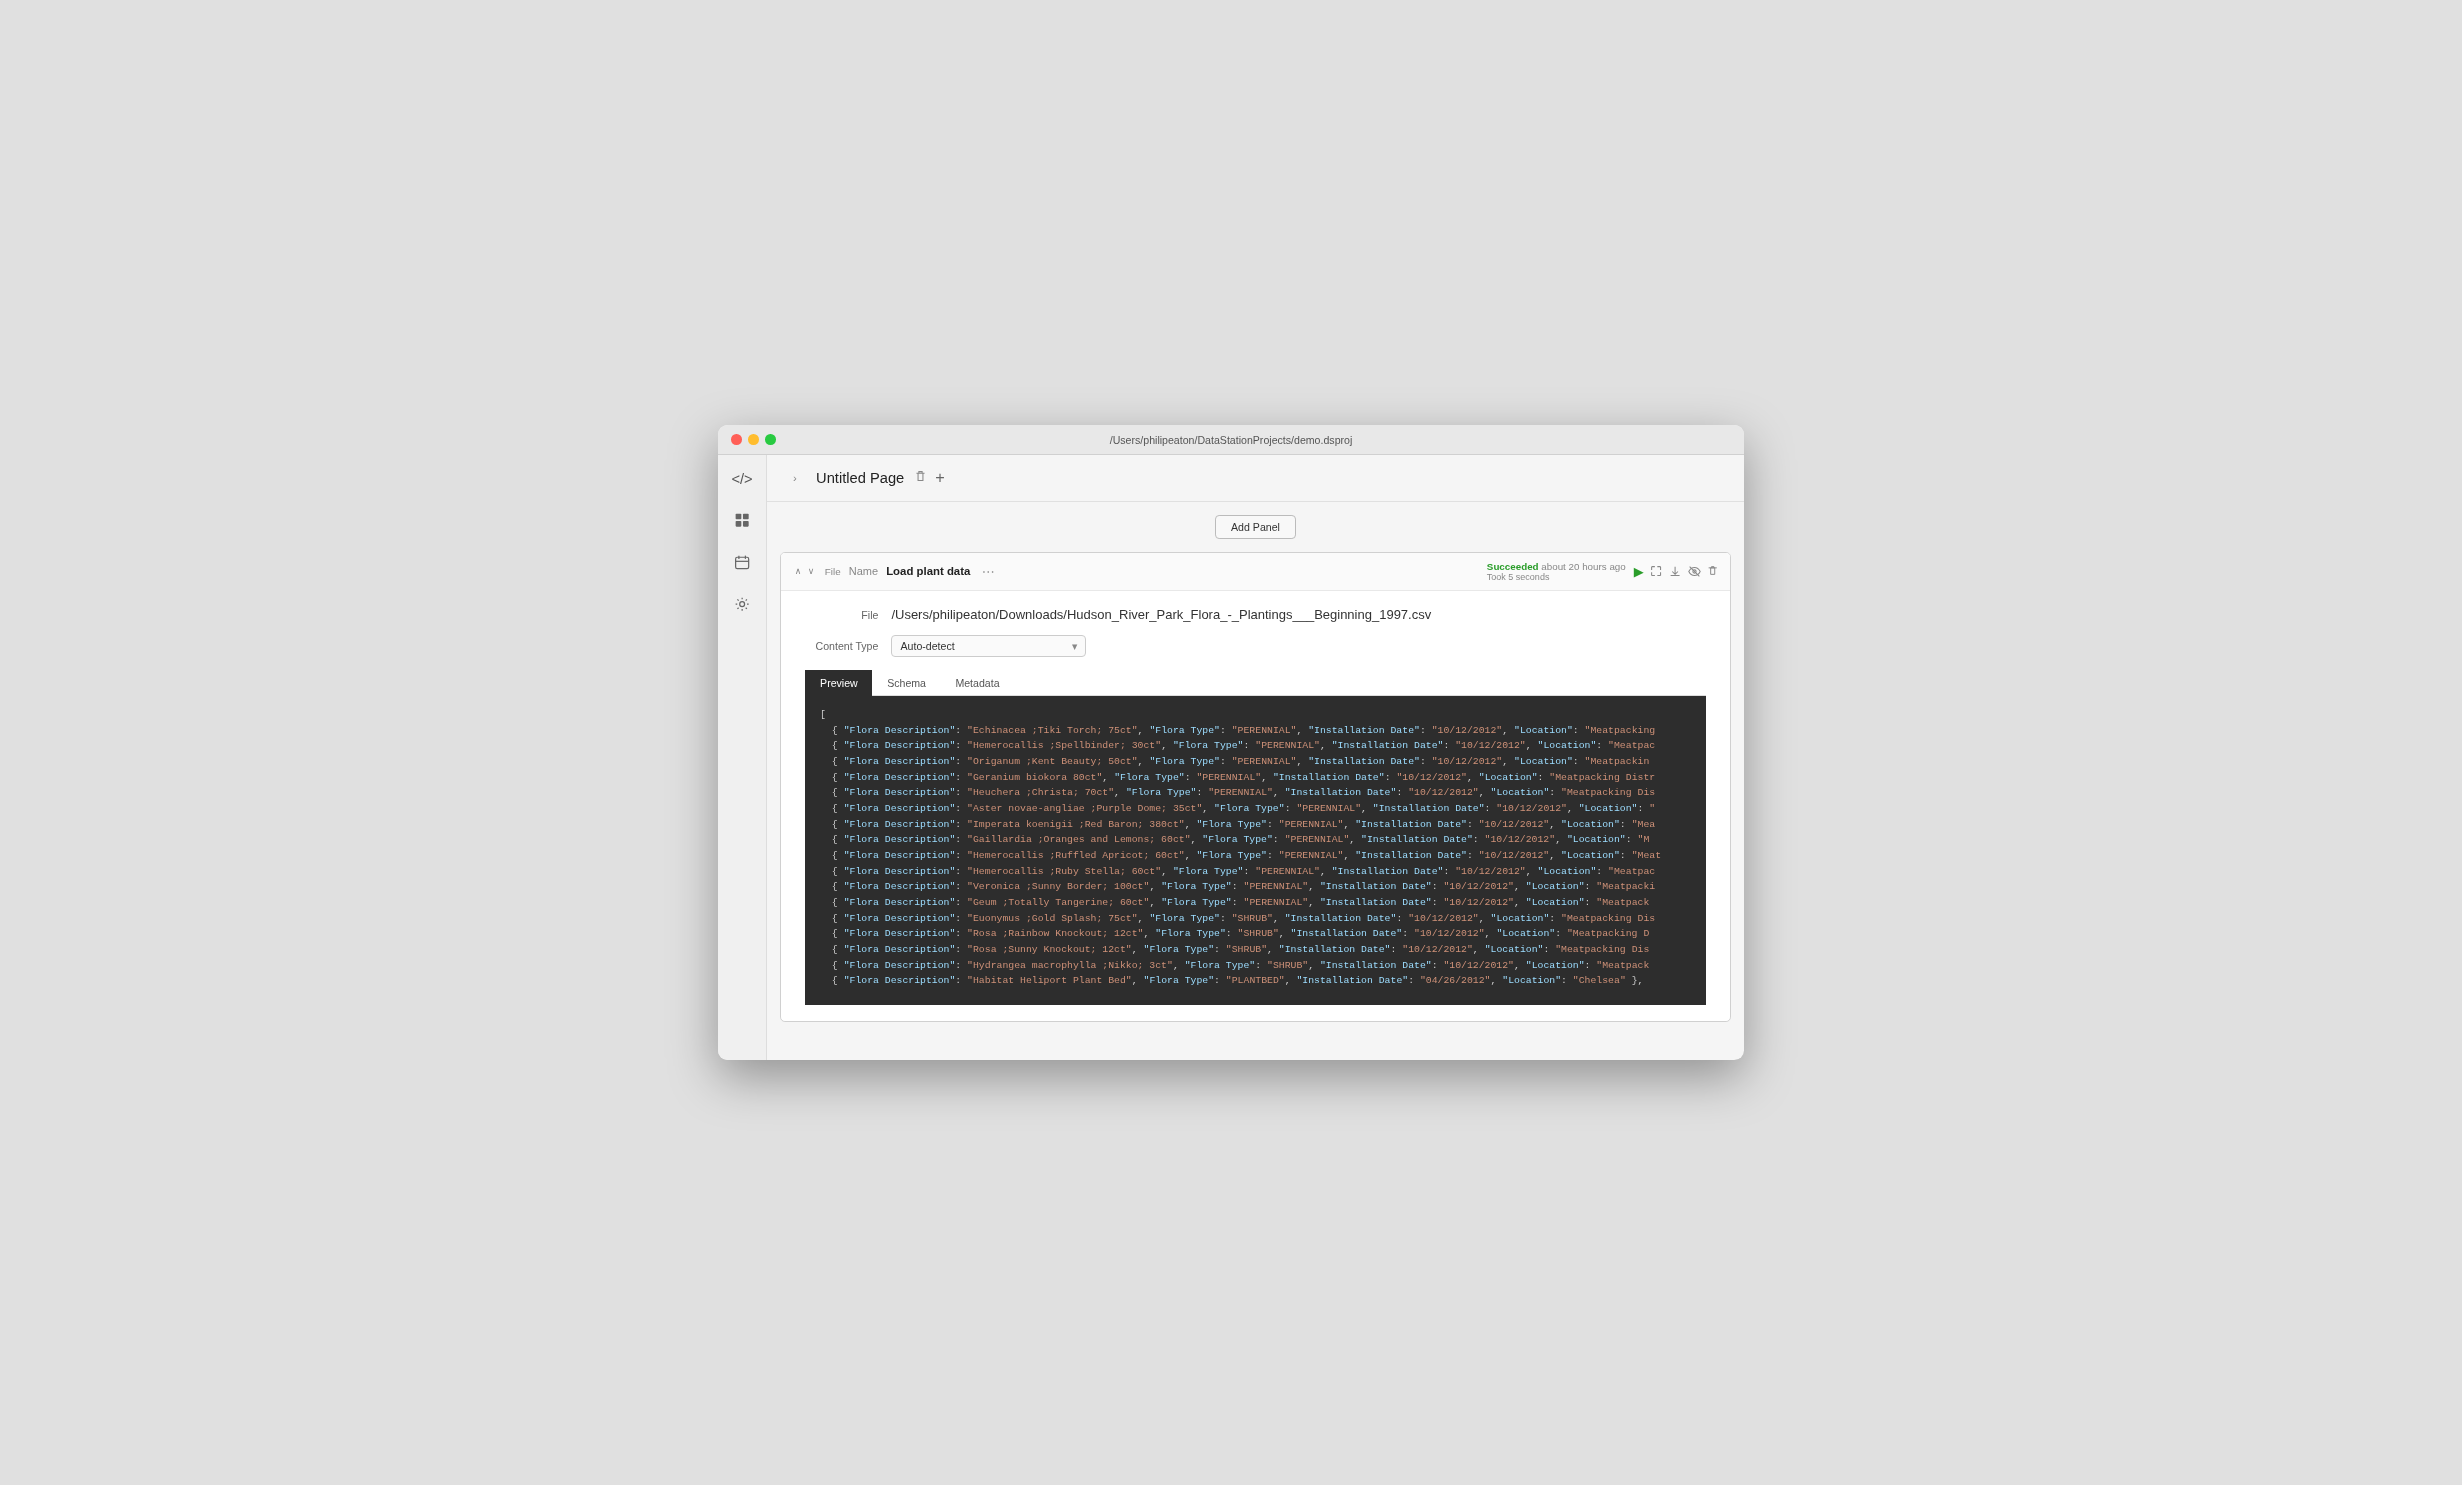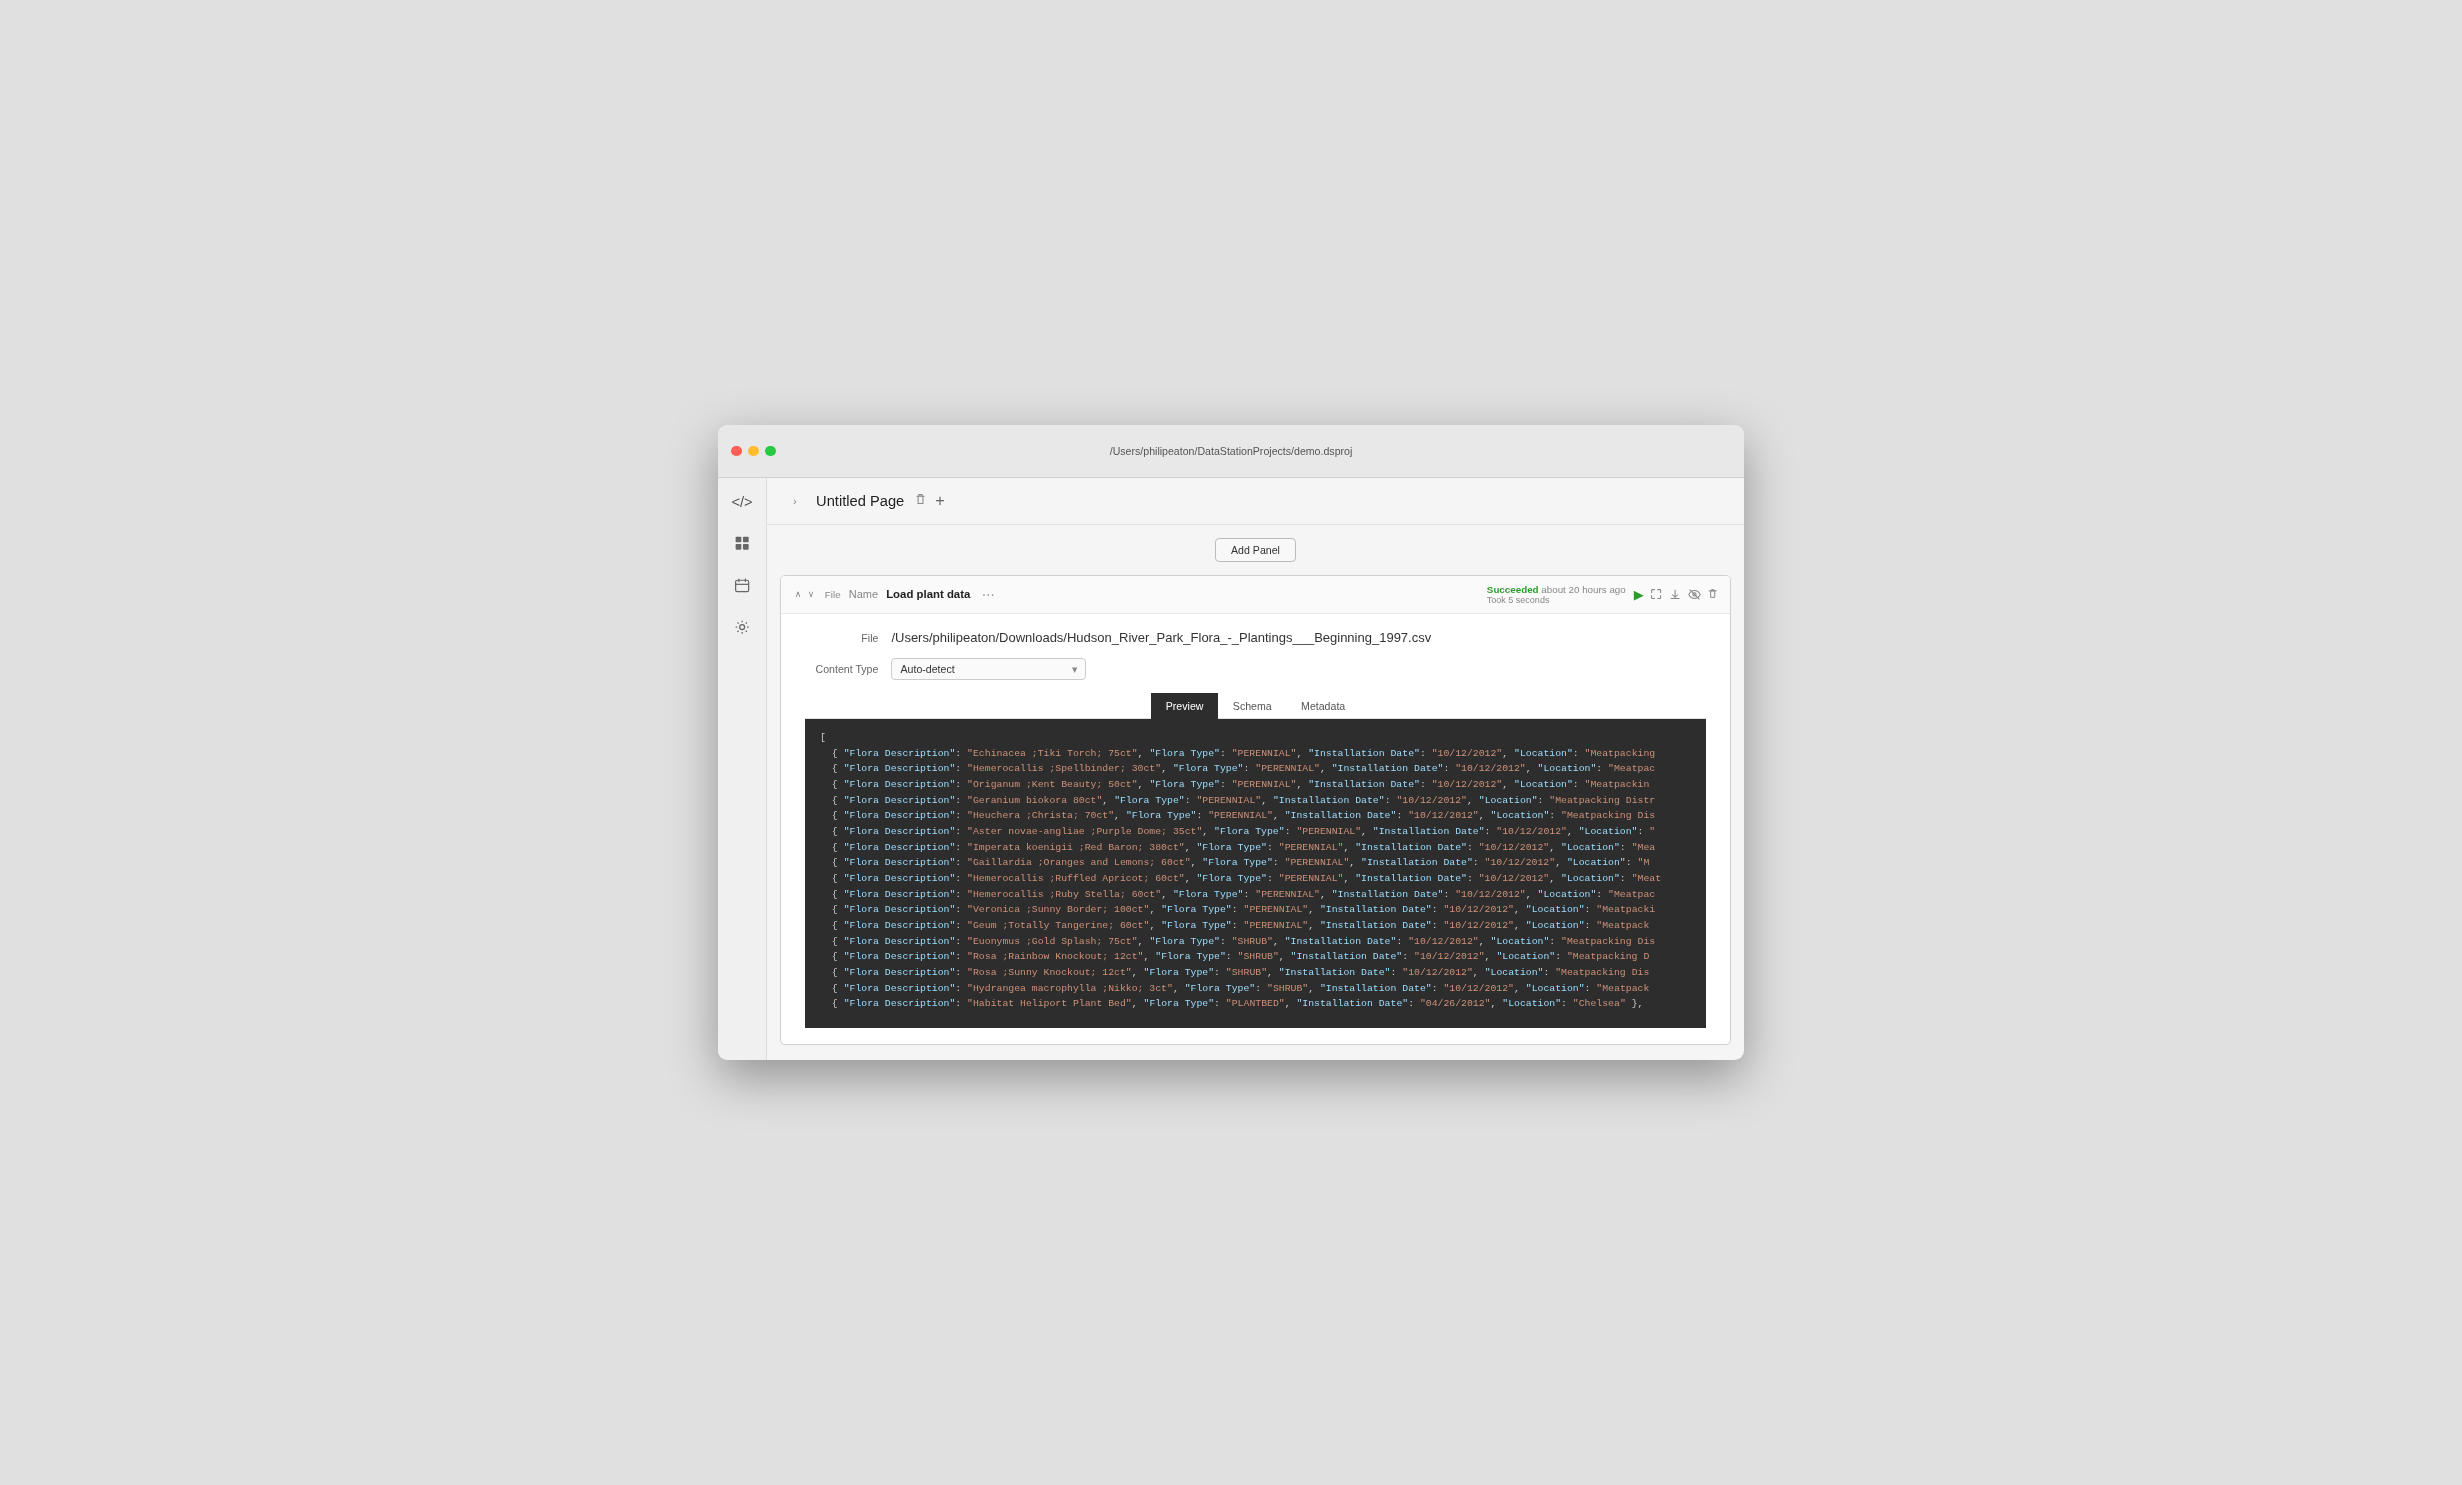--- a/index.html
+++ b/index.html
@@ -16,21 +16,21 @@
       min-height: 635px;
       background: #f5f5f5;
       border-radius: 9.8px;
       box-shadow: 0 16.3px 49px rgba(0,0,0,0.35);
       overflow: hidden;
       display: flex;
       flex-direction: column;
     }
     .titlebar {
       background: #e8e8e8;
-      height: 53px;
+      height: 30px;
       display: flex;
       align-items: center;
       padding: 0 13px;
       border-bottom: 0.8px solid #d0d0d0;
       position: relative;
       flex-shrink: 0;
     }
     .traffic-lights {
       display: flex;
       gap: 6.5px;
@@ -228,21 +228,20 @@
       background: #fafafa;
       width: 195px;
       cursor: pointer;
     }
     .field-select-text { flex: 1; }
     .field-select-arrow { color: #888; }
     .tabs-bar {
       display: flex;
       border-bottom: 1.6px solid #ddd;
       margin: 7px 0 0 0;
-      justify-content: center;
     }
     .tab {
       padding: 6.5px 14.7px;
       font-size: 10.6px;
       cursor: pointer;
       color: #555;
       border-bottom: 1.6px solid transparent;
       margin-bottom: -1.6px;
     }
     .tab.active {

